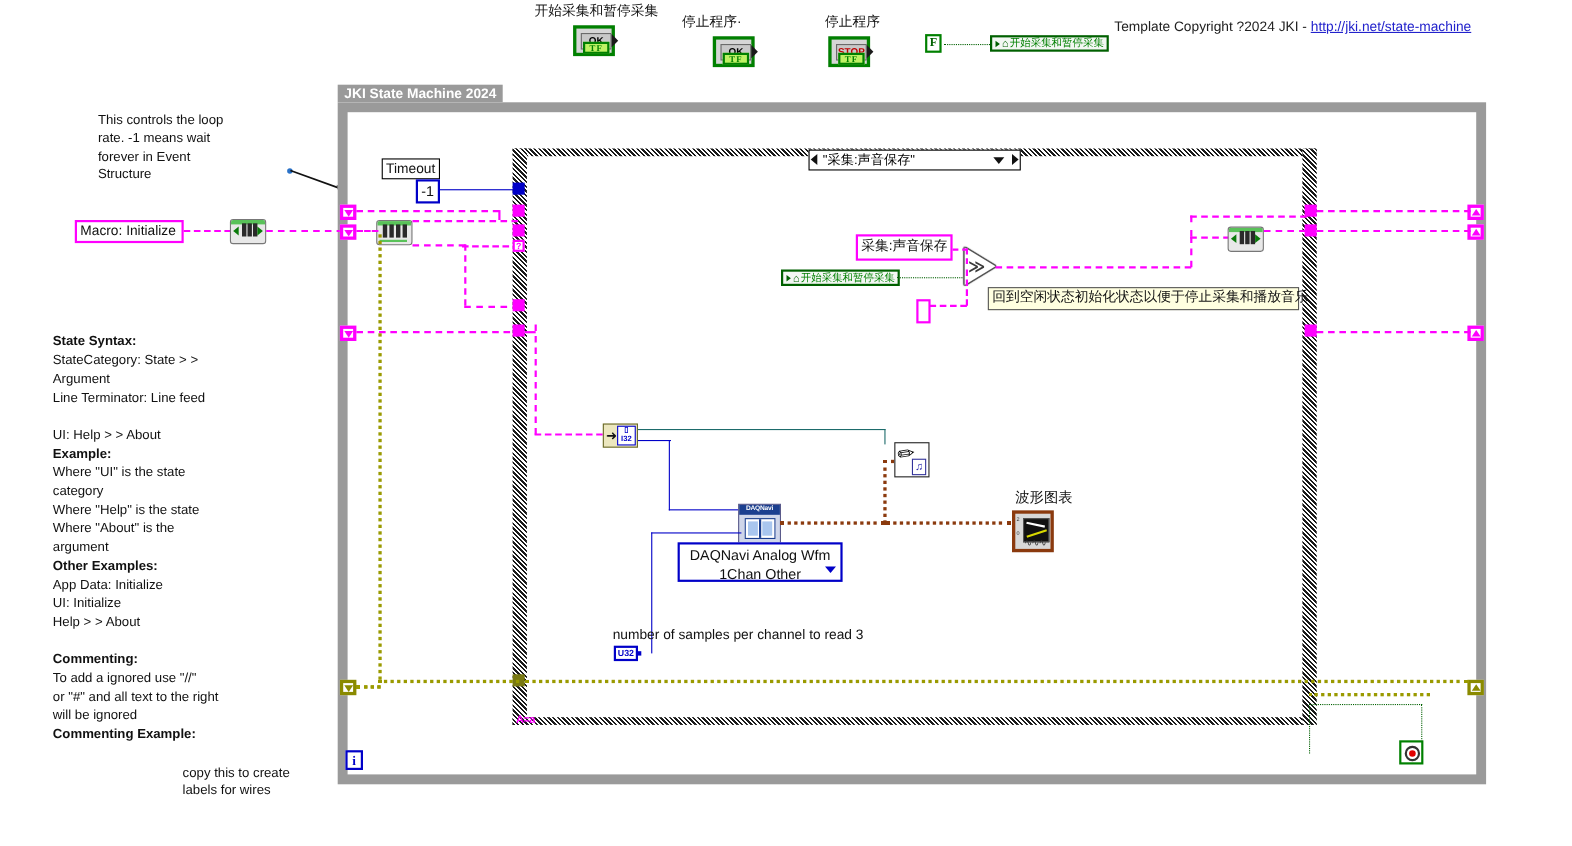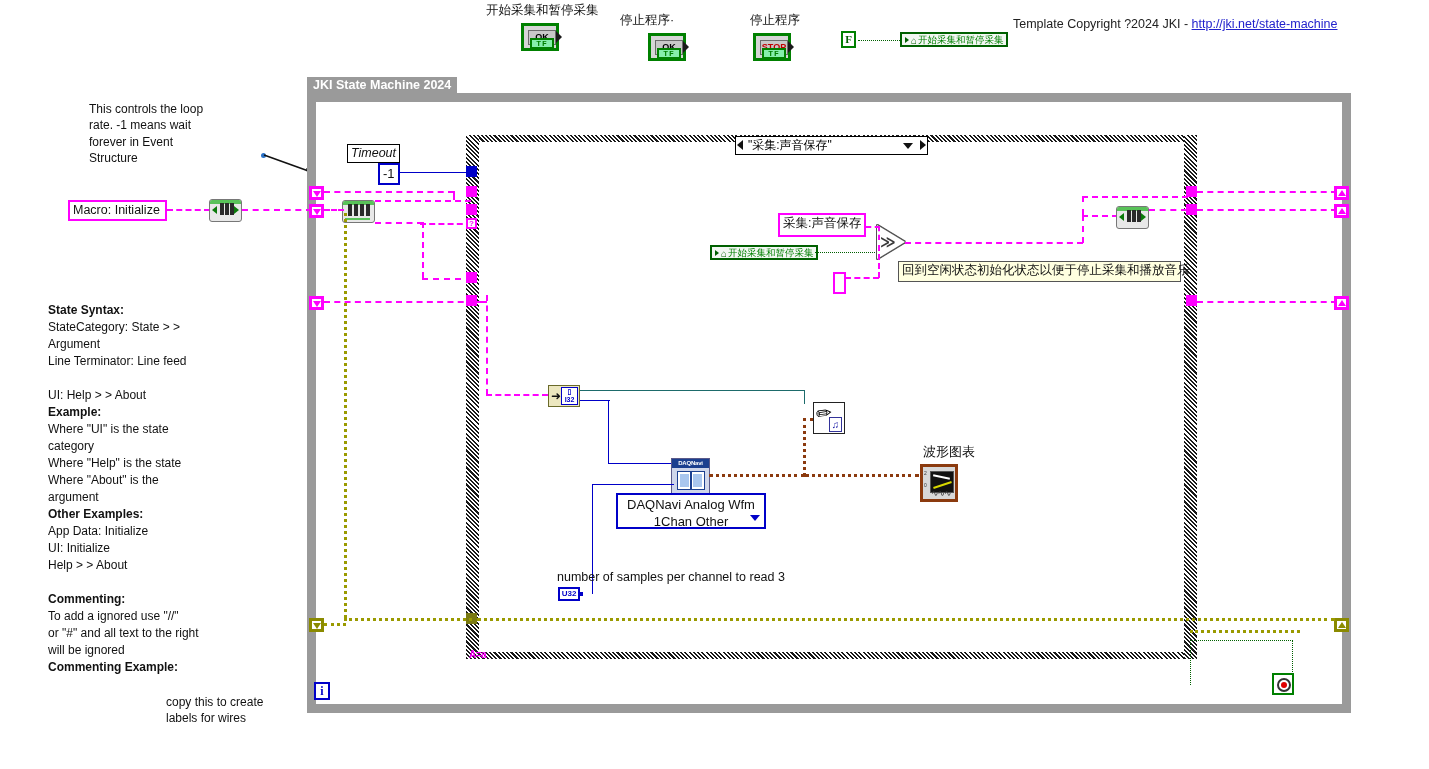--- a/index.html
+++ b/index.html
@@ -25,23 +25,23 @@
     font-family:"Liberation Sans",sans-serif;
   }
   .ctrl-inner.stop{color:#c00000;}
   .ctrl-arrow{
     position:absolute;left:32px;top:5px;width:0;height:0;
     border-top:6px solid transparent;border-bottom:6px solid transparent;
     border-left:6px solid #1a1a1a;
   }
   .ctrl-tf{
     position:absolute;left:6px;bottom:-1px;width:24px;height:11px;
-    background:#86efac;border:2px solid #008000;box-sizing:border-box;
+    background:#bef264;border:2px solid #008000;box-sizing:border-box;
     font-size:8px;font-weight:bold;color:#008000;text-align:center;line-height:8px;
-    font-family:Liberation Mono, monospace;letter-spacing:1px;
+    font-family:Liberation Serif, serif;letter-spacing:1px;
   }
 
   
   .copyright{position:absolute;font-size:12.5px;color:#222;white-space:nowrap;}
   .urltext{color:#2222cc;text-decoration:underline;}
 
   .f-const{
     position:absolute;width:15px;height:17px;border:2px solid #008000;
     background:#fff;box-sizing:border-box;text-align:center;
     font-size:11px;font-weight:bold;color:#006000;line-height:13px;
@@ -400,21 +400,21 @@
 <div class="sr sr-dn" style="left:309px;top:186px;"></div>
 <div class="sr sr-dn" style="left:309px;top:204px;"></div>
 <div class="sr sr-dn" style="left:309px;top:296px;"></div>
 <div class="sr sr-ydn" style="left:309px;top:618px;"></div>
 
 <div class="sr sr-up" style="left:1334px;top:186px;"></div>
 <div class="sr sr-up" style="left:1334px;top:204px;"></div>
 <div class="sr sr-up" style="left:1334px;top:296px;"></div>
 <div class="sr sr-yup" style="left:1334px;top:618px;"></div>
 
-<div class="freelbl" style="left:347px;top:144px;width:53px;height:19px;font-style:italic;">Timeout</div>
+<div class="freelbl" style="left:347px;top:144px;width:53px;height:19px;">Timeout</div>
 <div class="bconst" style="left:378px;top:163px;width:22px;height:22px;">-1</div>
 <div class="w wb-h" style="left:400px;top:172px;width:72px;"></div>
 <div class="tun-b" style="left:466px;top:166px;"></div>
 
 <div class="qnode" style="left:342px;top:200px;">
   <div class="grn"></div>
   <div class="bar" style="left:5px;"></div>
   <div class="bar" style="left:11px;"></div>
   <div class="bar" style="left:17px;"></div>
   <div class="bar" style="left:23px;"></div>

